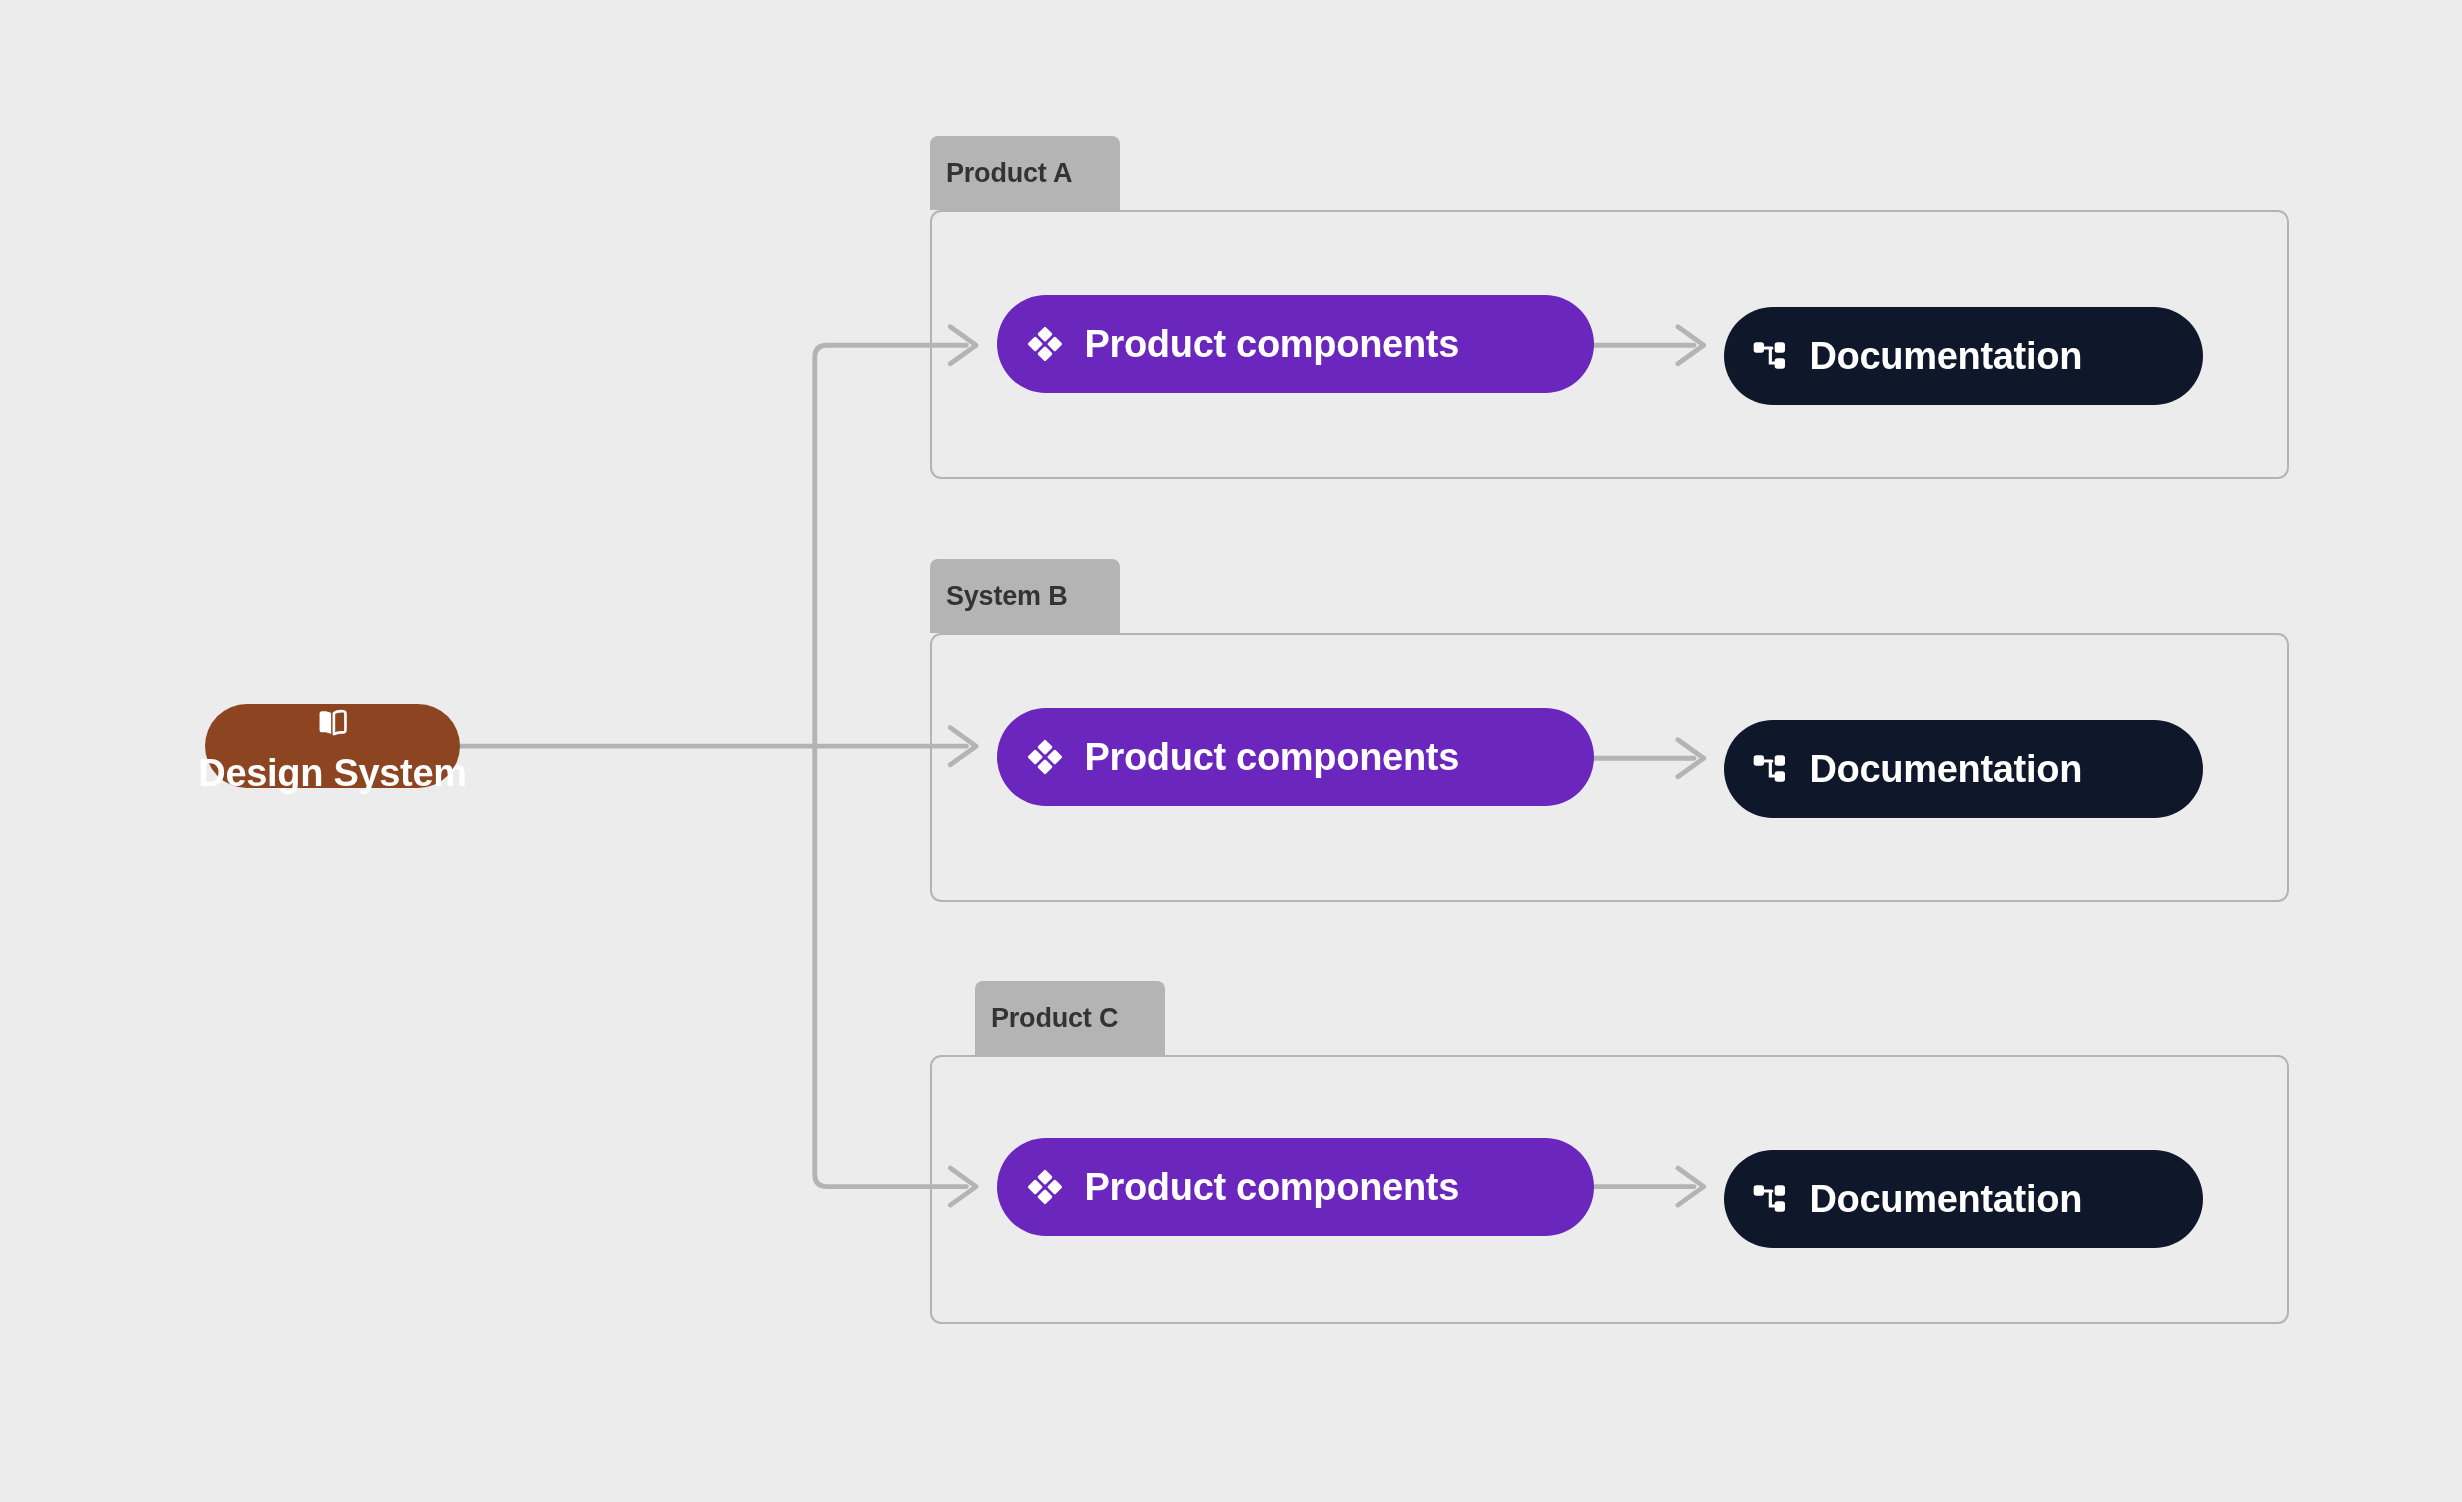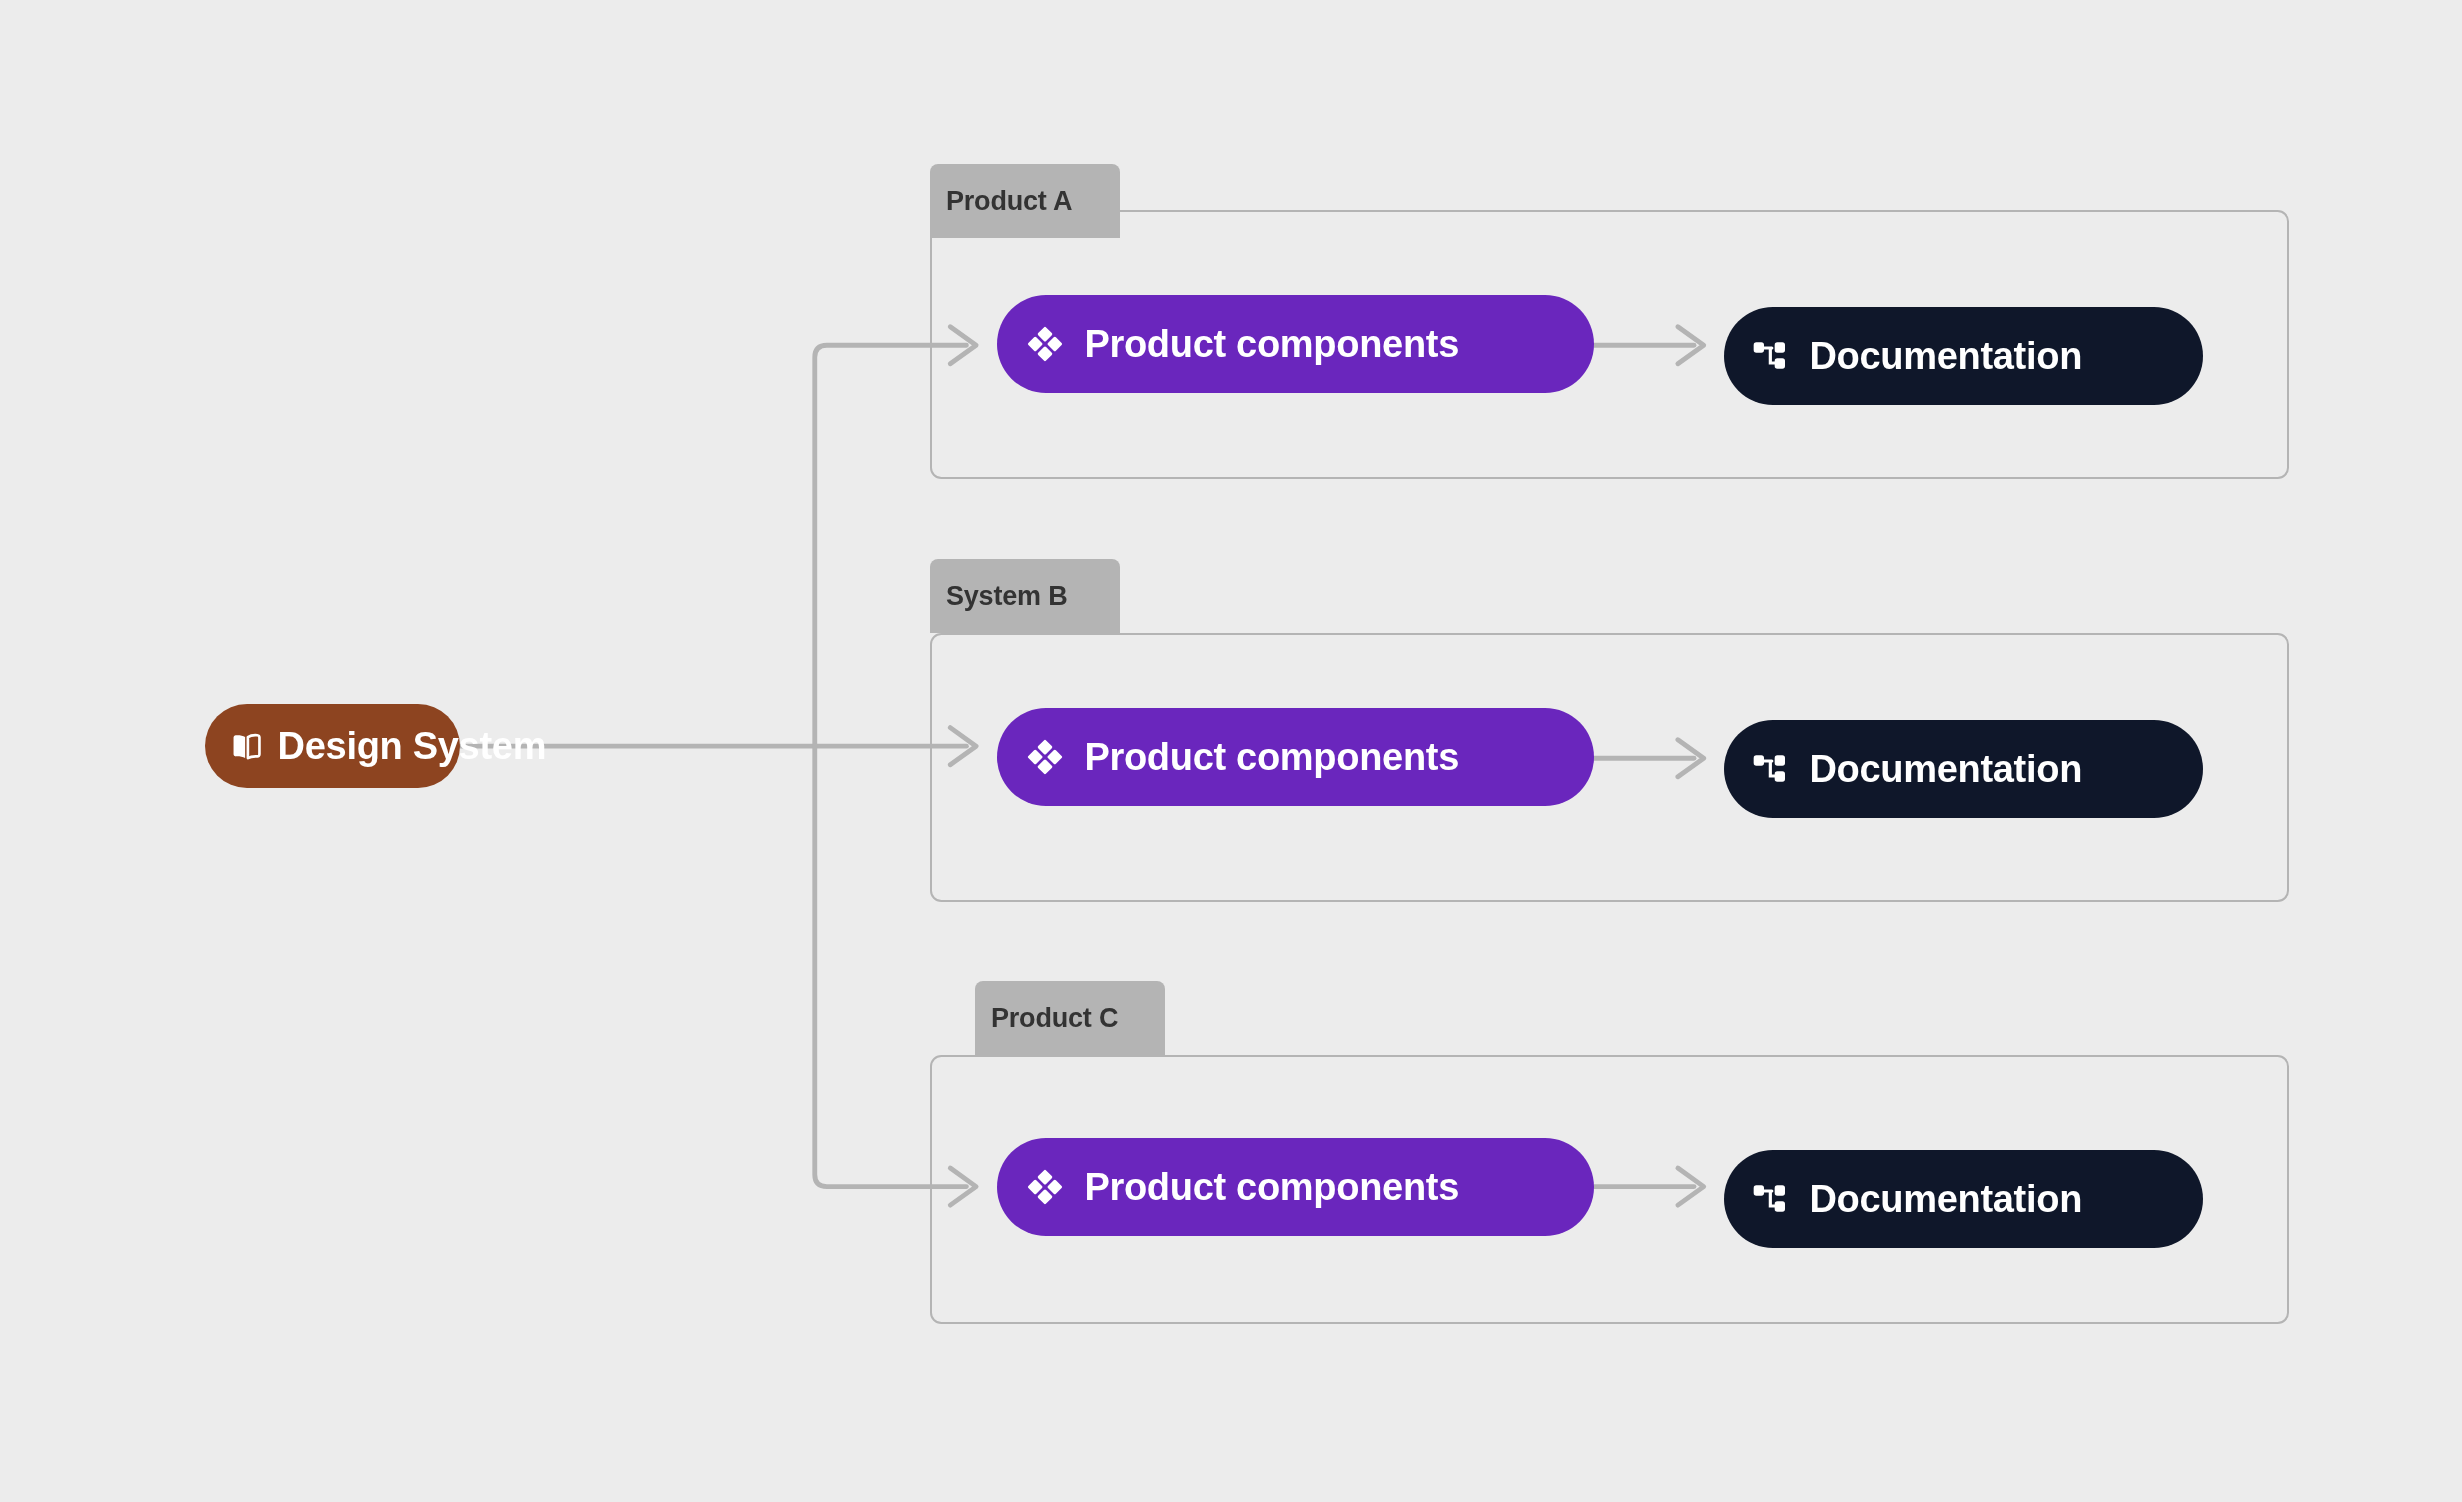--- a/index.html
+++ b/index.html
@@ -64,21 +64,21 @@
     box-sizing: border-box;
     border-radius: 806px;
     color: #ffffff;
     font-size: 38px;
     font-weight: bold;
     letter-spacing: -0.3px;
     white-space: nowrap;
     z-index: 4;
   }
   .node .label { line-height: 1; }
-  .node-root   { background: #8d4420; }
+  .node-root   { background: #8d4420; flex-direction: column; }
   .node-comp   { background: #6a26bd; }
   .node-doc    { background: #0f172a; margin-top: 12px; }
 
   .icon {
     flex: 0 0 auto;
     display: block;
   }
 </style>
 </head>
 <body>
@@ -105,21 +105,21 @@
 
       <path d="M 1976 940 L 2100 940"></path>
       <path d="M 2080 917 L 2112 940 L 2080 963"></path>
 
       <path d="M 1976 1471 L 2100 1471"></path>
       <path d="M 2080 1448 L 2112 1471 L 2080 1494"></path>
     </g>
   </svg>
 
   <div class="group" style="left:930px; top:210px; width:1359px; height:269px;"></div>
-  <div class="group-tab" style="left:930px; top:136px; width:190px; height:74px;margin-top:28px;">
+  <div class="group-tab" style="left:930px; top:136px; width:190px; height:74px;">
     <span>Product A</span>
   </div>
 
   <div class="node node-comp" style="left:997px; top:295px; width:597px; height:98px;">
     <svg class="icon" width="42" height="42" viewBox="0 0 24 24" xmlns="http://www.w3.org/2000/svg">
       <g fill="#ffffff">
         <rect x="3.2" y="8.8" width="6.4" height="6.4" rx="0.9" transform="rotate(45 6.4 12)"></rect>
         <rect x="14.4" y="8.8" width="6.4" height="6.4" rx="0.9" transform="rotate(45 17.6 12)"></rect>
         <rect x="8.8" y="3.2" width="6.4" height="6.4" rx="0.9" transform="rotate(45 12 6.4)"></rect>
         <rect x="8.8" y="14.4" width="6.4" height="6.4" rx="0.9" transform="rotate(45 12 17.6)"></rect>

